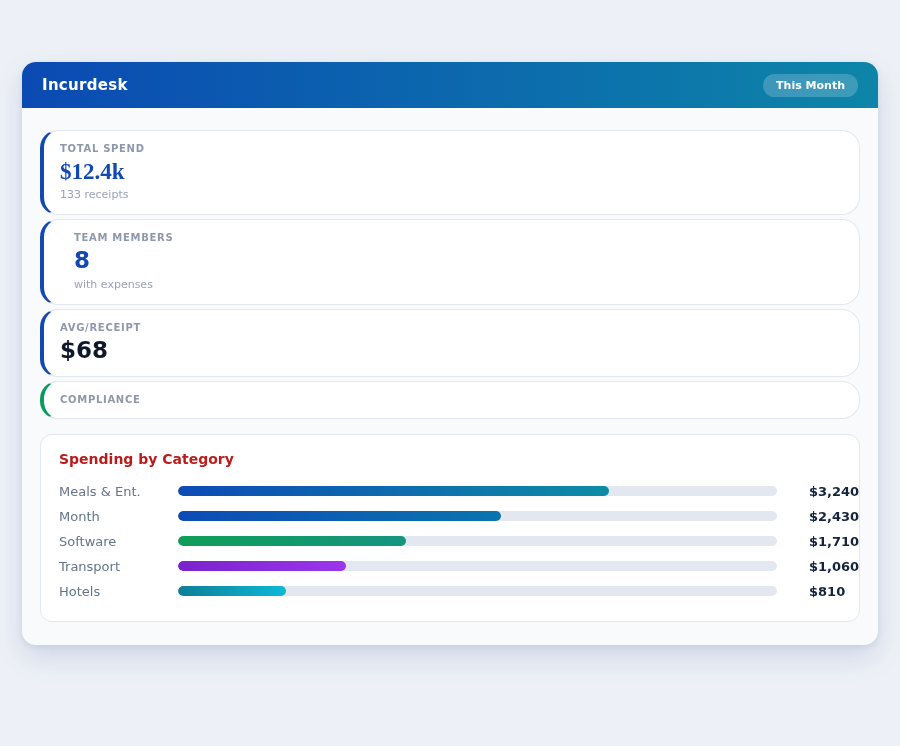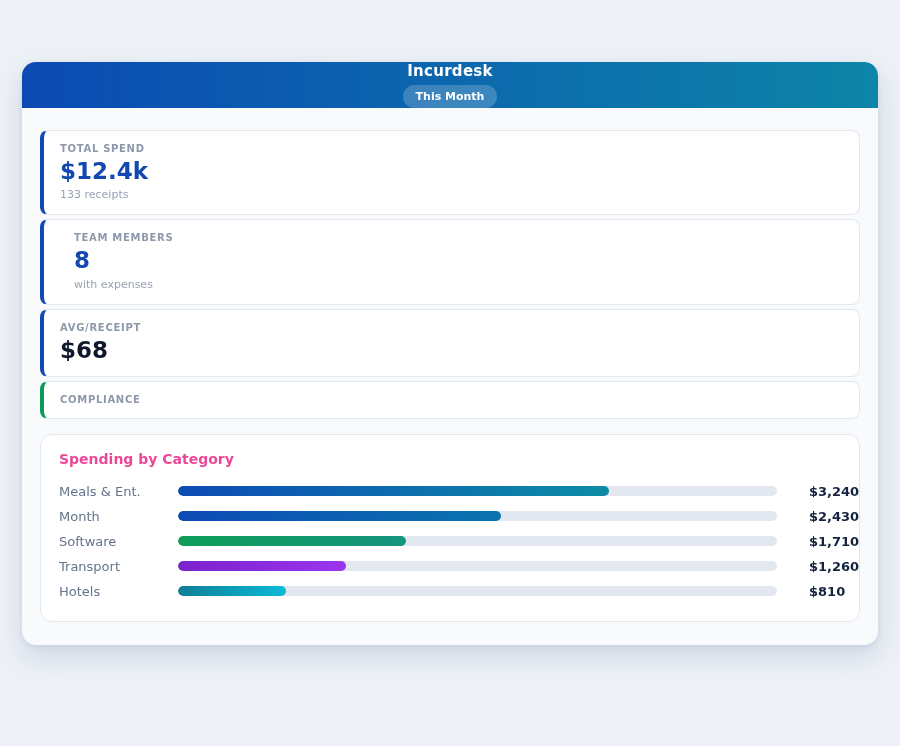--- a/index.html
+++ b/index.html
@@ -19,21 +19,20 @@
     box-shadow: 0 12px 28px rgba(30, 60, 120, 0.14), 0 2px 6px rgba(30, 60, 120, 0.08);
     overflow: hidden;
   }
   .app-header {
     height: 46px;
     display: flex;
     align-items: center;
     justify-content: space-between;
     padding: 0 20px;
     box-sizing: border-box;
-    flex-direction: column;
   }
   .app-title {
     color: #ffffff;
     font-size: 15px;
     font-weight: 700;
     letter-spacing: 0.3px;
   }
   .period-badge {
     background: rgba(255, 255, 255, 0.2);
     color: #ffffff;
@@ -46,21 +45,21 @@
     font-family: inherit;
   }
   .card-body {
     padding: 22px 18px 23px 18px;
   }
   .stat-card {
     background: #ffffff;
     border: 1px solid #e2e8f0;
     border-left-width: 4px;
     border-left-style: solid;
-    border-radius: 8px;
+    border-radius: 18px;
     padding: 12px 16px 13px 16px;
     margin-bottom: 4px;
   }
   .stat-label {
     font-size: 10px;
     font-weight: 700;
     letter-spacing: 0.7px;
     color: #8e98aa;
     text-transform: uppercase;
   }
@@ -79,21 +78,21 @@
   .chart-card {
     background: #ffffff;
     border: 1px solid #e2e8f0;
     border-radius: 12px;
     margin-top: 15px;
     padding: 16px 18px 21px 18px;
   }
   .chart-title {
     font-size: 14px;
     font-weight: 700;
-    color: #ec4899;
+    color: #b91c1c;
     margin-bottom: 16px;
   }
   .chart-row {
     display: grid;
     grid-template-columns: 119px 1fr 64px;
     align-items: center;
     height: 17px;
     margin-bottom: 8px;
   }
   .chart-row:last-child { margin-bottom: 0; }
@@ -126,21 +125,21 @@
 
   <div class="app-header" style="background: linear-gradient(90deg, rgb(11, 74, 179), rgb(13, 133, 168));">
     <div class="app-title">Incurdesk</div>
     <button class="period-badge">This Month</button>
   </div>
 
   <div class="card-body">
 
     <div class="stat-card" style="border-left-color: rgb(18, 72, 176);">
       <div class="stat-label">TOTAL SPEND</div>
-      <div class="stat-value" style="color: rgb(18, 72, 176);">$12.4k</div>
+      <div class="stat-value" style="color: rgb(18, 72, 176); font-family: Liberation Serif, serif;">$12.4k</div>
       <div class="stat-sub">133 receipts</div>
     </div>
 
     <div class="stat-card" style="border-left-color: rgb(18, 72, 176); padding-left: 30px;">
       <div class="stat-label">TEAM MEMBERS</div>
       <div class="stat-value" style="color: rgb(18, 72, 176);">8</div>
       <div class="stat-sub">with expenses</div>
     </div>
 
     <div class="stat-card" style="border-left-color: rgb(18, 72, 176);">
@@ -179,21 +178,21 @@
           <div class="chart-bar-fill" style="width: 38%; background: linear-gradient(90deg, rgb(15, 157, 88), rgb(21, 149, 127));"></div>
         </div>
         <div class="chart-row-value">$1,710</div>
       </div>
 
       <div class="chart-row">
         <div class="chart-row-label">Transport</div>
         <div class="chart-bar-track">
           <div class="chart-bar-fill" style="width: 28%; background: linear-gradient(90deg, rgb(122, 34, 204), rgb(155, 54, 238));"></div>
         </div>
-        <div class="chart-row-value">$1,260</div>
+        <div class="chart-row-value">$1,060</div>
       </div>
 
       <div class="chart-row">
         <div class="chart-row-label">Hotels</div>
         <div class="chart-bar-track">
           <div class="chart-bar-fill" style="width: 18%; background: linear-gradient(90deg, rgb(14, 126, 150), rgb(12, 185, 216));"></div>
         </div>
         <div class="chart-row-value">$810</div>
       </div>
 

